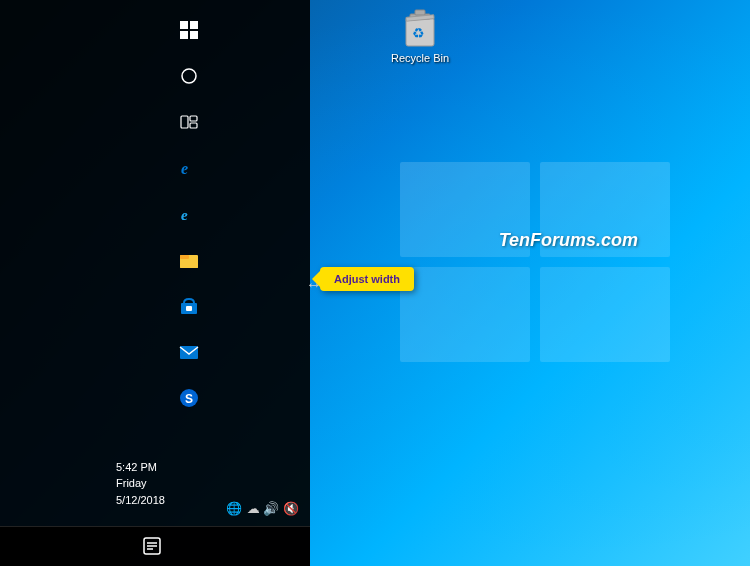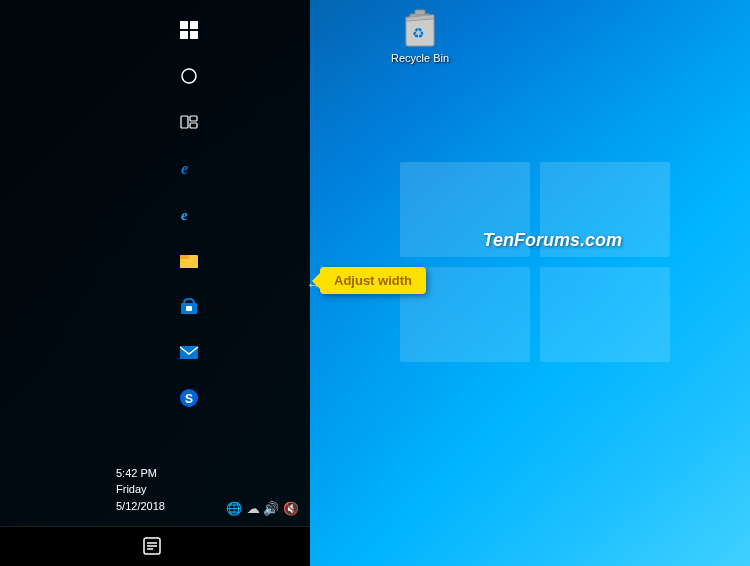--- a/index.html
+++ b/index.html
@@ -69,21 +69,21 @@
       align-items: center;
       justify-content: center;
       cursor: pointer;
       border-radius: 2px;
     }
 
     
     #clock-area {
       position: absolute;
       left: 116px;
-      bottom: 52px;
+      bottom: 58px;
       color: #fff;
       font-size: 11px;
       line-height: 1.5;
     }
 
     
     #system-tray {
       position: absolute;
       right: 10px;
       bottom: 50px;
@@ -143,22 +143,22 @@
       font-weight: bold;
       line-height: 1;
     }
 
     
     #adjust-tooltip {
       position: absolute;
       left: 320px;
       top: calc(50% - 16px);
       background: #ffe000;
-      color: #a16207;
-      font-size: 13px;
+      color: #4c1d95;
+      font-size: 11px;
       font-weight: 600;
       padding: 6px 14px;
       border-radius: 4px;
       white-space: nowrap;
       z-index: 40;
       box-shadow: 2px 2px 6px rgba(0,0,0,0.4);
     }
 
     #adjust-tooltip::before {
       content: '';
@@ -167,21 +167,21 @@
       top: 50%;
       transform: translateY(-50%);
       border-top: 8px solid transparent;
       border-bottom: 8px solid transparent;
       border-right: 8px solid #ffe000;
     }
 
     
     #watermark {
       position: absolute;
-      right: 128px;
+      right: 112px;
       top: 230px;
       color: #fff;
       font-size: 18px;
       font-weight: 600;
       text-shadow: 1px 1px 3px rgba(0,0,0,0.5);
       z-index: 5;
       font-style: italic;
     }
 
     

